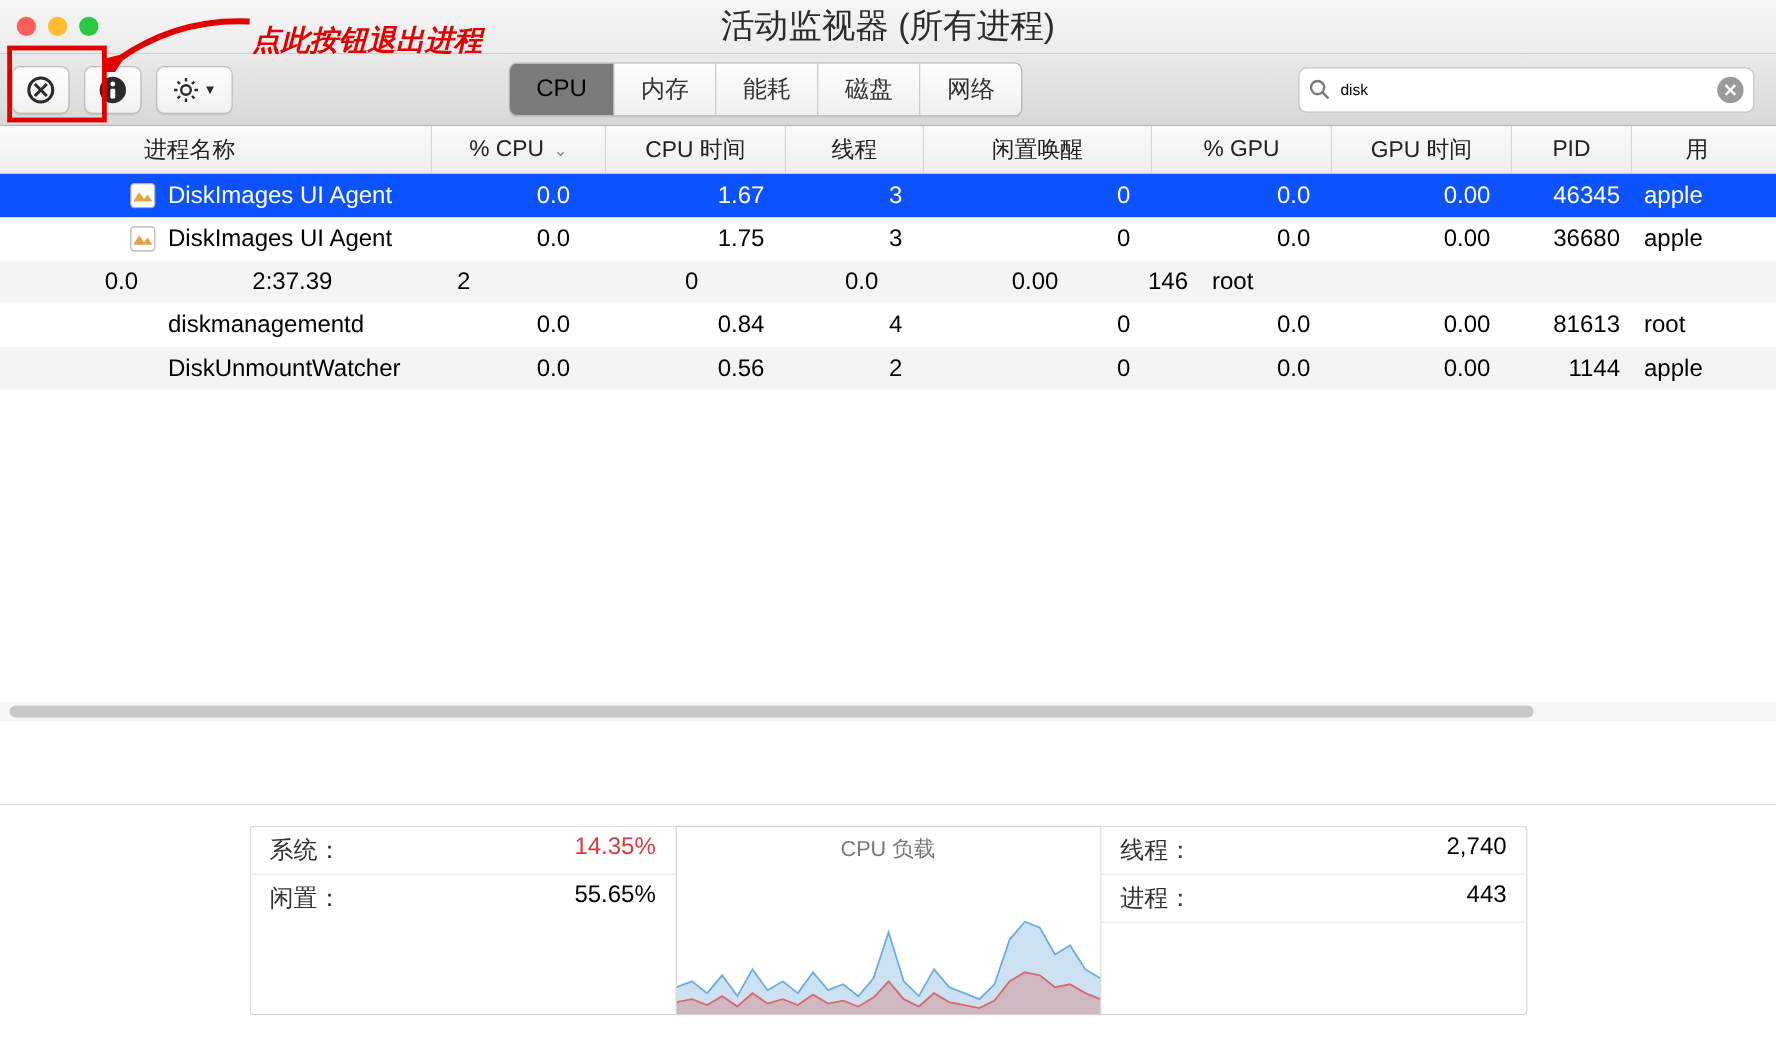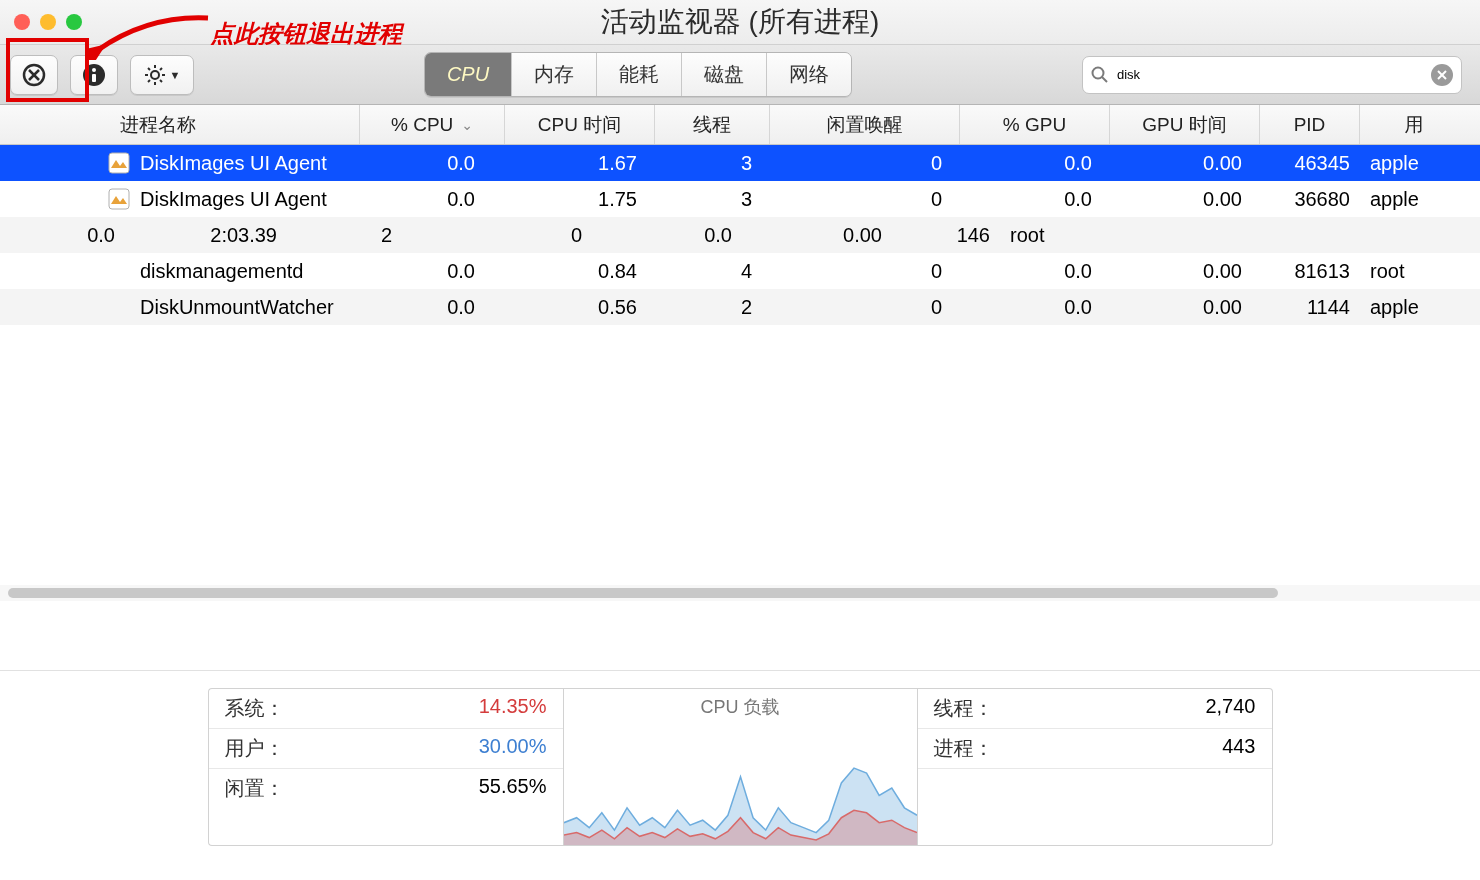--- a/index.html
+++ b/index.html
@@ -57,21 +57,21 @@
   display:flex; margin-left:auto; margin-right:auto;
   border:1px solid #b5b5b5; border-radius:7px; overflow:hidden;
   box-shadow:0 1px 0 rgba(0,0,0,.08);
 }
 .seg button {
   border:none; background:linear-gradient(#fdfdfd,#f0f0f0);
   padding:8px 22px; font-size:20px; cursor:pointer; border-right:1px solid #c8c8c8;
   color:#333;
 }
 .seg button:last-child { border-right:none; }
-.seg button.active { background:#7a7a7a; color:#fef9c3;font-style:italic; }
+.seg button.active { background:#7a7a7a; color:#000000; }
 .search {
   width:380px; height:38px; background:#fff; border:1px solid #c3c3c3;
   border-radius:7px; display:flex; align-items:center; padding:0 8px; gap:8px;
 }
 .search input { flex:1; border:none; outline:none; font-size:13px; background:transparent; }
 .clear-btn { width:22px; height:22px; border-radius:50%; background:#9a9a9a; display:flex; align-items:center; justify-content:center; cursor:pointer; }
 .table-head {
   display:flex; height:40px; border-bottom:1px solid #c8c8c8;
   background:linear-gradient(#fafafa,#efefef); font-size:19px; color:#222;
 }
@@ -258,21 +258,21 @@
       <div class="r-time">1.75</div>
       <div class="r-thread">3</div>
       <div class="r-wake">0</div>
       <div class="r-gpu">0.0</div>
       <div class="r-gtime">0.00</div>
       <div class="r-pid">36680</div>
       <div class="r-user">apple</div>
     </div>
     <div class="row alt">
       <div class="r-cpu">0.0</div>
-      <div class="r-time">2:03.39</div>
+      <div class="r-time">2:37.39</div>
       <div class="r-thread">2</div>
       <div class="r-wake">0</div>
       <div class="r-gpu">0.0</div>
       <div class="r-gtime">0.00</div>
       <div class="r-pid">146</div>
       <div class="r-user">root</div>
     </div>
     <div class="row">
       <div class="r-name">
         <span class="proc-icon"></span>
@@ -307,24 +307,20 @@
 
 <div class="hscroll">
   <div class="thumb"></div>
 </div>
 
 <div class="footer">
   <div class="panel stats">
     <div class="stat-row">
       <span class="lbl">系统：</span>
       <span class="v-red">14.35%</span>
-    </div>
-    <div class="stat-row">
-      <span class="lbl">用户：</span>
-      <span class="v-blue">30.00%</span>
     </div>
     <div class="stat-row">
       <span class="lbl">闲置：</span>
       <span>55.65%</span>
     </div>
   </div>
 
   <div class="panel chart">
     <div class="chart-title">CPU 负载</div>
     <svg class="chart-svg" id="chart" viewBox="0 0 355 120" preserveAspectRatio="none">

